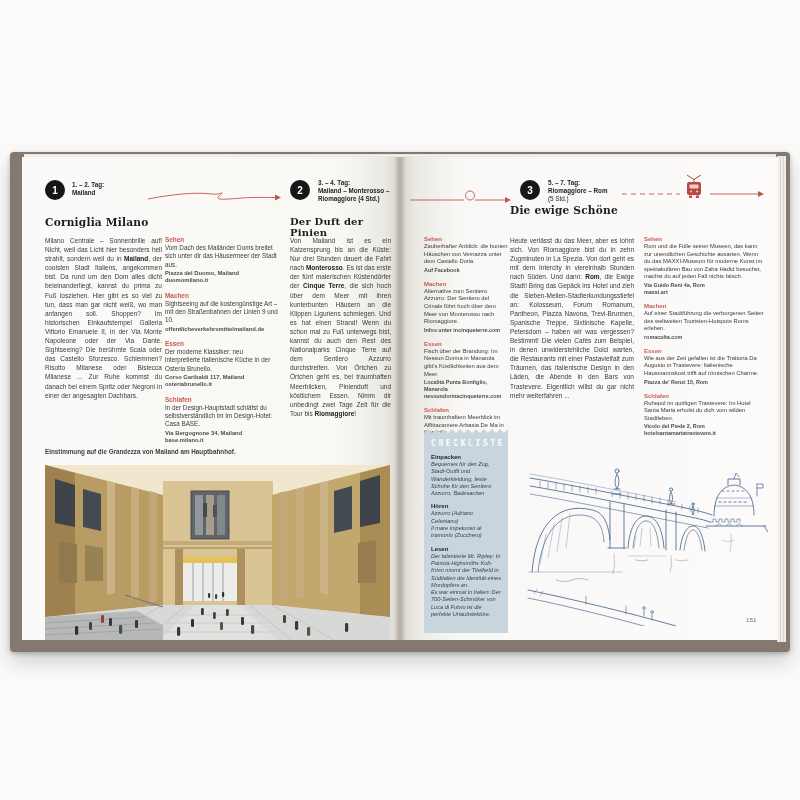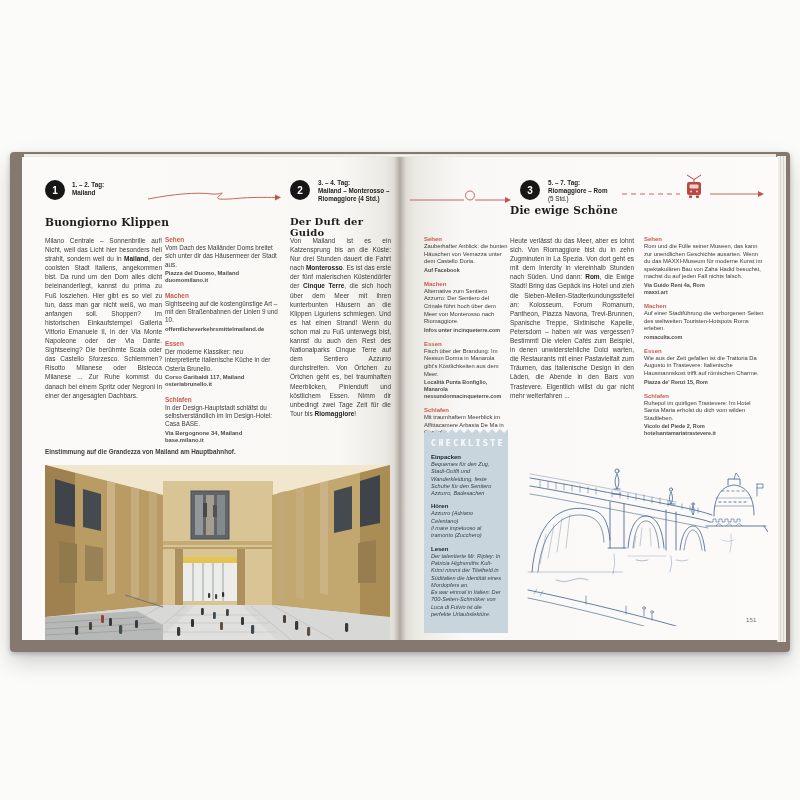--- a/index.html
+++ b/index.html
@@ -67,21 +67,21 @@
 
     <div class="abs circle" style="left:268px;top:23px;">
         <span>2</span>
       </div>
     <div class="abs hl" style="left:296px;top:22px;width:80px;">
       <div>3. – 4. Tag:</div>
       <div>Mailand – Monterosso –</div>
       <div>Riomaggiore (4 Std.)</div>
     </div>
 
-    <div class="abs ttl" style="left:23px;top:59px;">Buongiorno Klippen</div>
+    <div class="abs ttl" style="left:23px;top:59px;">Corniglia Milano</div>
     <div class="abs para" style="left:23px;top:79px;width:117px;">
       <span>Milano Centrale – Sonnenbrille auf! Nicht, weil das Licht hier besonders hell strahlt, sondern weil du in </span><span class="bb">Mailand</span><span>, der coolsten Stadt Italiens, angekommen bist. Da rund um den Dom alles dicht beieinanderliegt, kannst du prima zu Fuß losziehen. Hier gibt es so viel zu tun, dass man gar nicht weiß, wo man anfangen soll. Shoppen? Im historischen Einkaufstempel Galleria Vittorio Emanuele II, in der Via Monte Napoleone oder der Via Dante. Sightseeing? Die berühmte Scala oder das Castello Sforzesco. Schlemmen? Risotto Milanese oder Bistecca Milanese ... Zur Ruhe kommst du danach bei einem Spritz oder Negroni in einer der angesagten Dachbars.</span>
     </div>
 
     <div class="abs" style="left:143px;top:79px;width:114px;">
       <div class="iblock">
         <div class="ilabel">Sehen</div>
         <div class="itext">Vom Dach des Mailänder Doms breitet sich unter dir das Häusermeer der Stadt aus.</div>
         <div class="iaddr">Piazza del Duomo, Mailand
 duomomilano.it</div>
@@ -98,21 +98,21 @@
 osteriabrunello.it</div>
       </div>
       <div class="iblock">
         <div class="ilabel">Schlafen</div>
         <div class="itext">In der Design-Hauptstadt schläfst du selbstverständlich im Im Design-Hotel: Casa BASE.</div>
         <div class="iaddr">Via Bergognone 34, Mailand
 base.milano.it</div>
       </div>
     </div>
 
-    <div class="abs ttl" style="left:268px;top:59px;font-size:10px;">Der Duft der Guido</div>
+    <div class="abs ttl" style="left:268px;top:59px;font-size:10px;">Der Duft der Pinien</div>
     <div class="abs para" style="left:268px;top:79px;width:101px;">
       <span>Von Mailand ist es ein Katzensprung bis an die Küste: Nur drei Stunden dauert die Fahrt nach </span><span class="bb">Monterosso</span><span>. Es ist das erste der fünf malerischen Küstendörfer der </span><span class="bb">Cinque Terre</span><span>, die sich hoch über dem Meer mit ihren kunterbunten Häusern an die Klippen Liguriens schmiegen. Und es hat einen Strand! Wenn du schon mal zu Fuß unterwegs bist, kannst du auch den Rest des Nationalparks Cinque Terre auf dem Sentiero Azzurro durchstreifen. Von Örtchen zu Örtchen geht es, bei traumhaften Meerblicken, Pinienduft und köstlichem Essen. Nimm dir unbedingt zwei Tage Zeit für die Tour bis </span><span class="bb">Riomaggiore</span><span>!</span>
     </div>
 
     <div class="abs caption" style="left:23px;top:291px;">Einstimmung auf die Grandezza von Mailand am Hauptbahnhof.</div>
 
     <svg class="abs" style="left:23px;top:308px;" width="345" height="175" viewBox="0 0 345 175" preserveAspectRatio="none">
       <rect width="345" height="175" fill="#e8dcc4"></rect>
       <rect width="345" height="36" fill="#f2e8d2"></rect>
 

